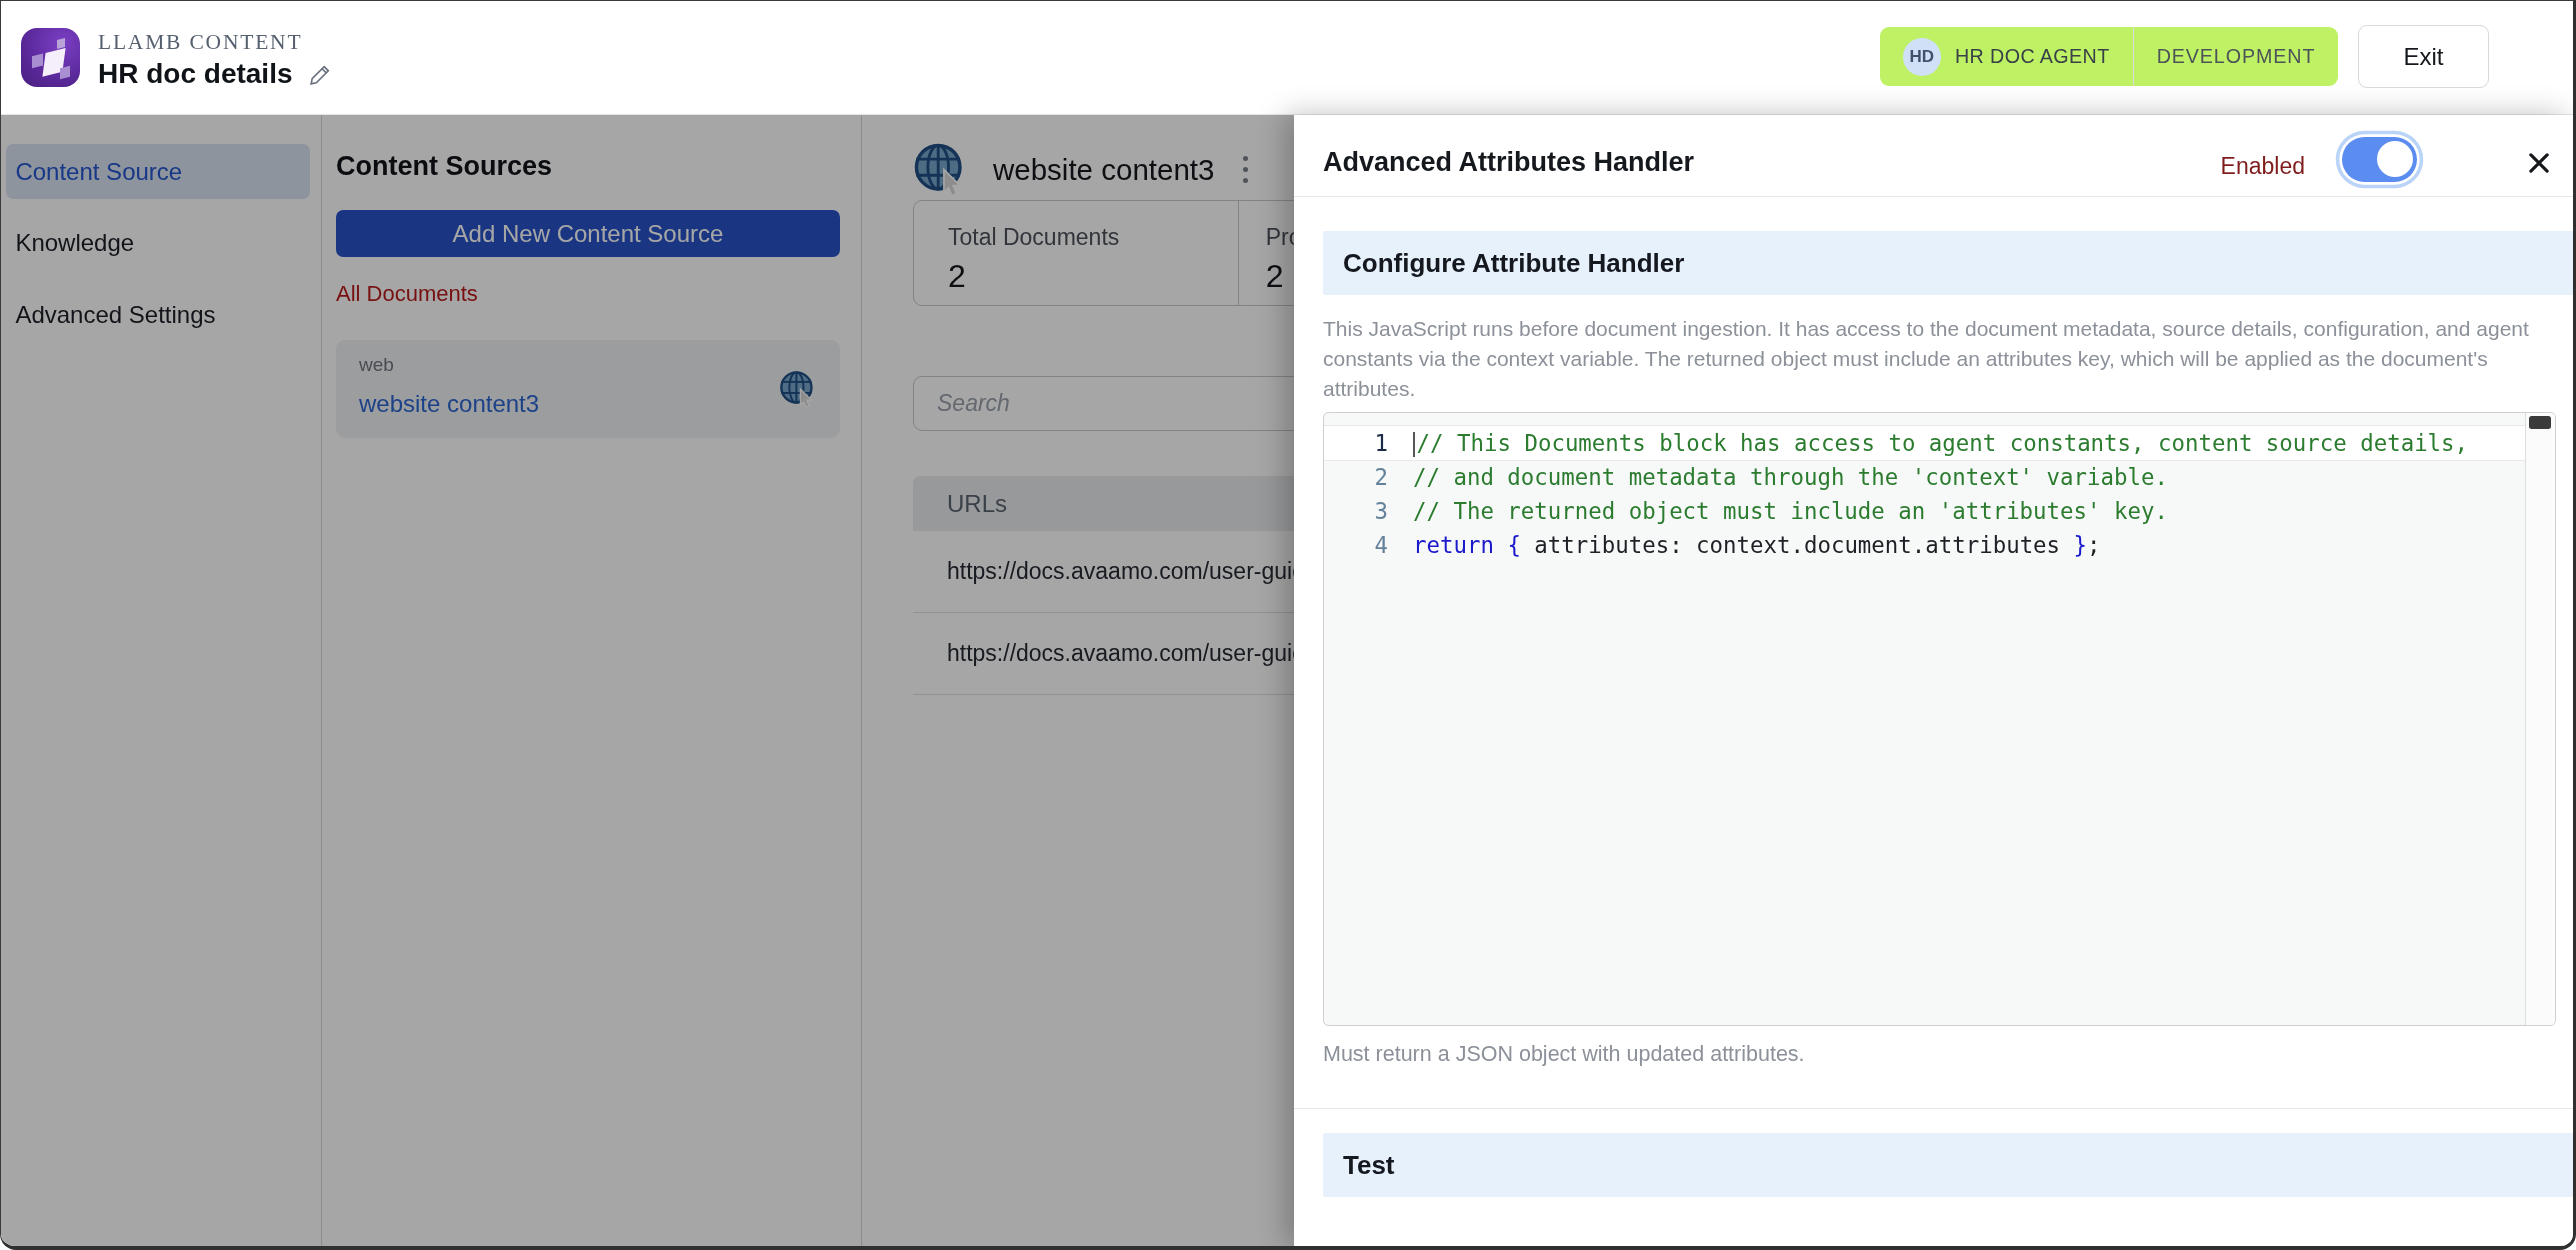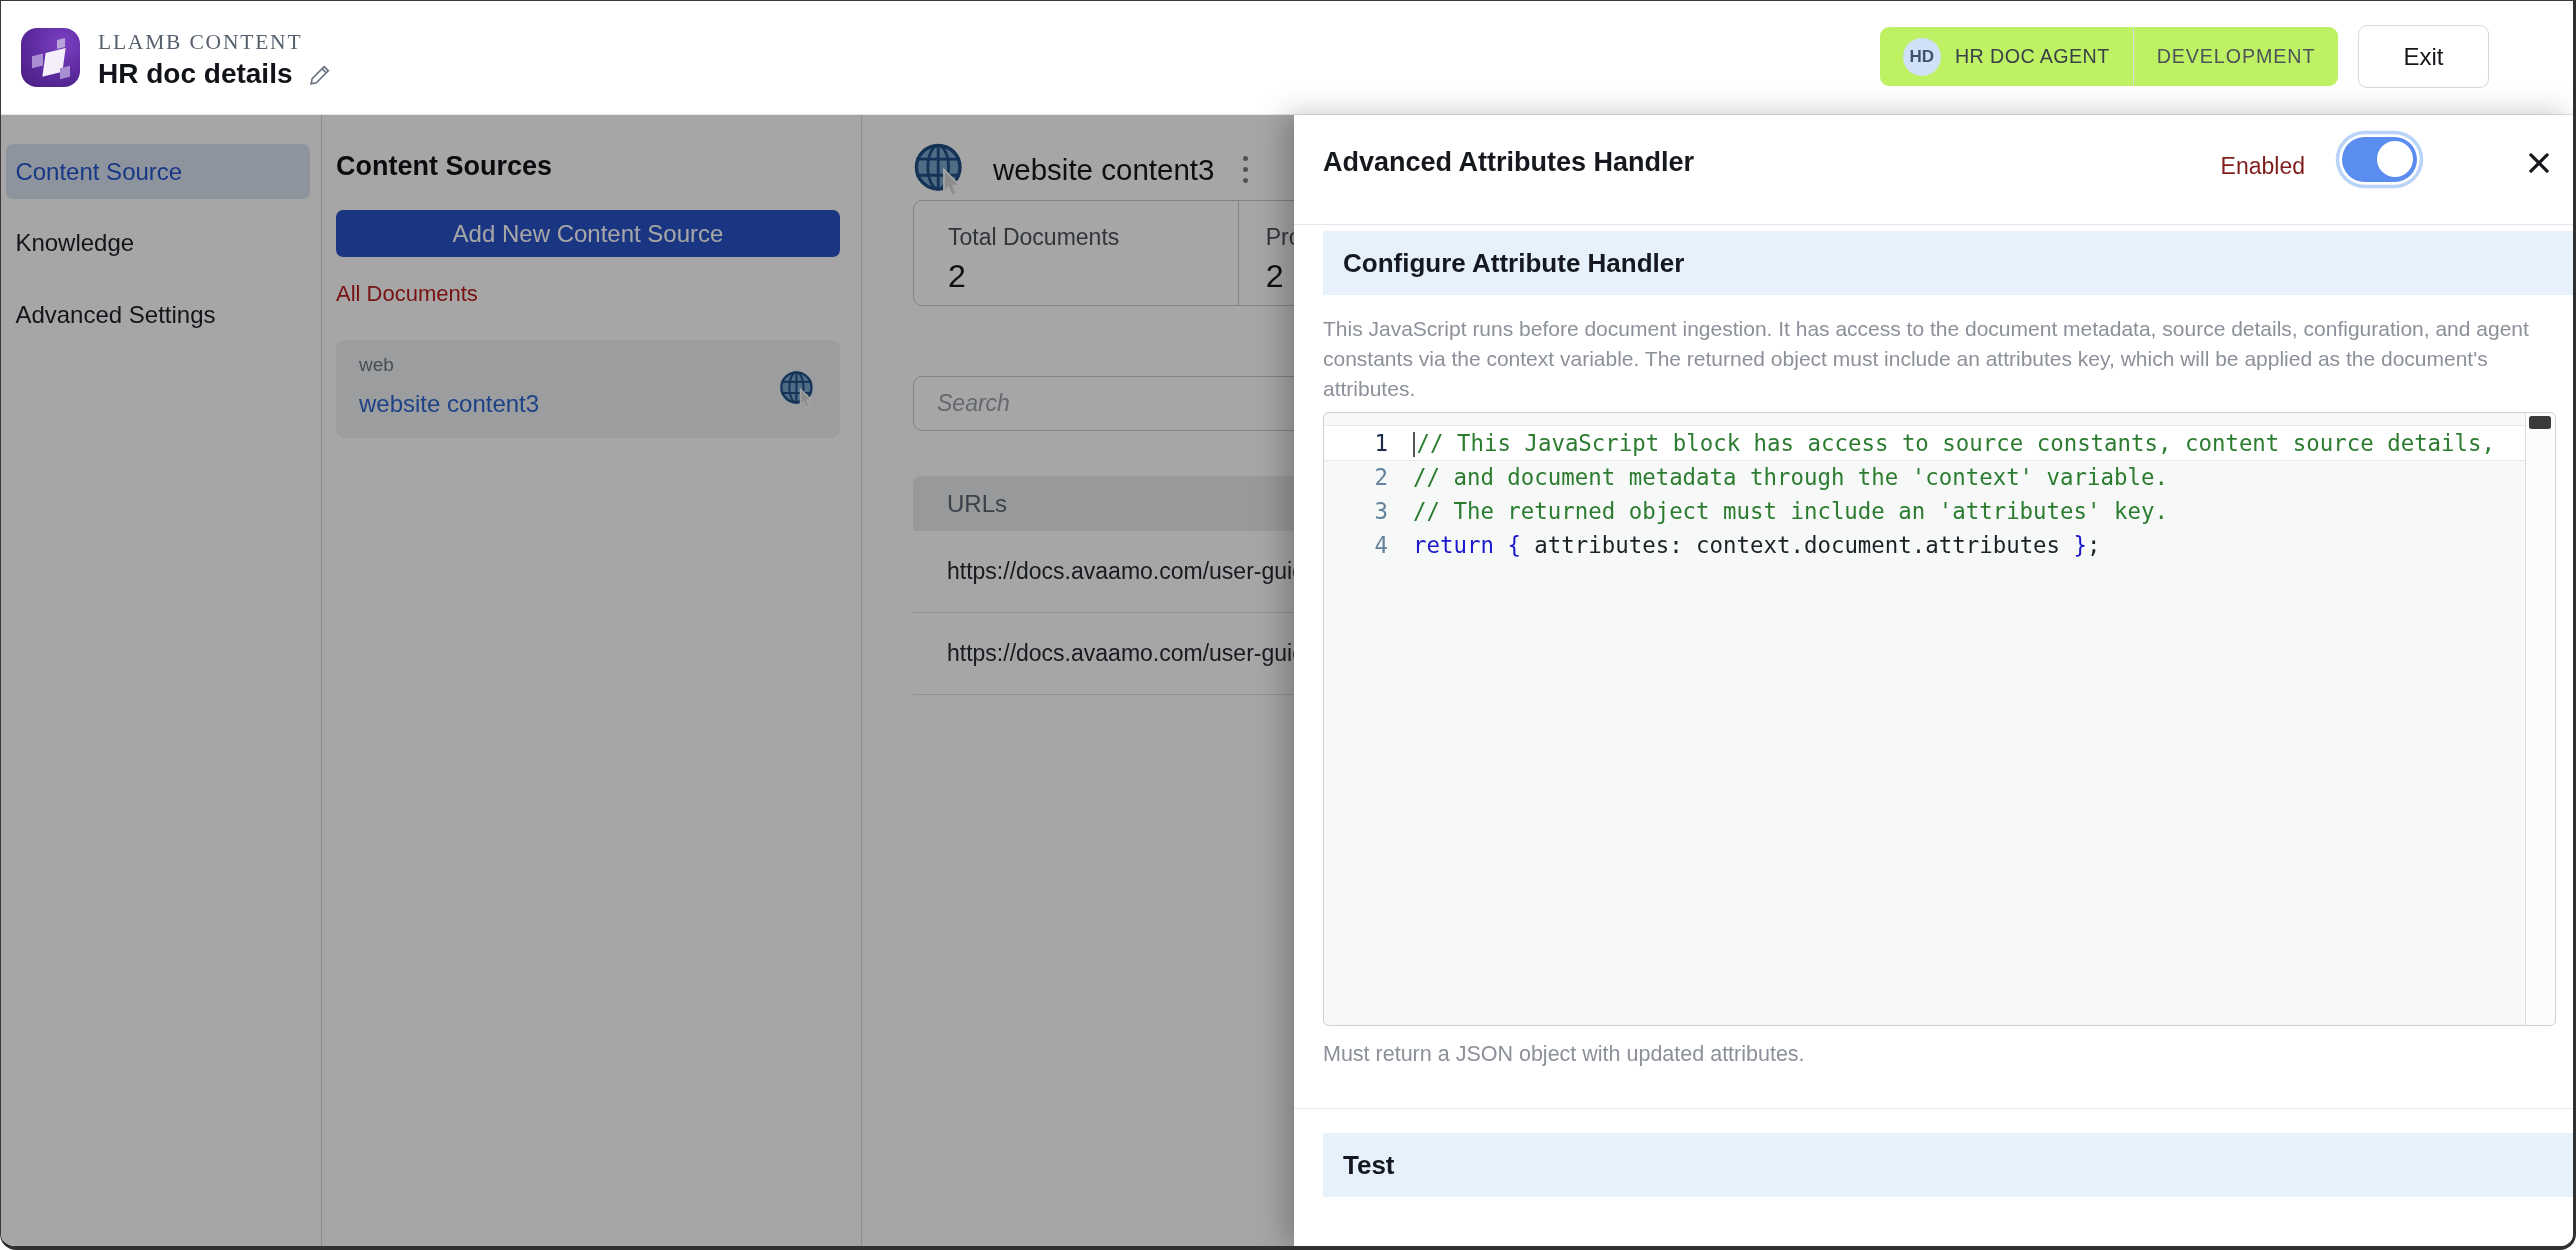--- a/index.html
+++ b/index.html
@@ -70,21 +70,21 @@
               font-size:24px; color:#5b6470; }
   .url-row { height:82px; display:flex; align-items:center; padding-left:34px; font-size:23px; color:#262b33;
              border-bottom:0.9px solid #dcdfe3; white-space:nowrap; overflow:hidden; cursor:pointer; }
 
   
   .overlay { position:absolute; left:0; top:114px; right:0; bottom:0; background:rgba(0,0,0,0.35); z-index:300; }
 
   
   .drawer { position:absolute; left:1293px; top:114px; right:0; bottom:0; background:#fff; z-index:400;
             box-shadow:-9px 0 27px rgba(0,0,0,0.25); }
-  .drawer-header { position:absolute; left:0; top:0; width:100%; height:110px; border-bottom:0.9px solid #e5e7ea;padding-left:45px; }
+  .drawer-header { position:absolute; left:0; top:0; width:100%; height:82px; border-bottom:0.9px solid #e5e7ea;padding-left:45px; }
   .drawer-title { position:absolute; left:29px; top:32px; font-size:27px; font-weight:600; color:#15181d; }
   .enabled-label { position:absolute; right:268px; top:38px; font-size:23px; color:#7f1d1d; }
   .toggle { position:absolute; right:156px; top:21.5px; width:75px; height:45px; border-radius:23px; background:#5b8cf0;
             box-shadow:0 0 0 2.7px #fff, 0 0 0 6.3px #b9d4f7; cursor:pointer; }
   .toggle .knob { position:absolute; right:4.5px; top:4.5px; width:36px; height:36px; border-radius:50%; background:#fff; }
   .close-x { position:absolute; right:16px; top:30px; width:36px; height:36px; cursor:pointer; }
 
   .section-bar { position:absolute; left:29px; width:1402px; height:64px; background:#e7f1fc; border-radius:2px;
                  display:flex; align-items:center; justify-content:space-between; padding:0 20px; cursor:pointer; }
   .section-bar .label { font-size:26px; font-weight:600; color:#15181f; }
@@ -236,21 +236,21 @@
         <path d="M15 25 L22 18 L29 25" stroke="#20242a" stroke-width="2.8" stroke-linecap="round" stroke-linejoin="round"></path>
       </svg>
     </div>
 
     <div class="desc-text">This JavaScript runs before document ingestion. It has access to the document metadata, source details, configuration, and agent constants via the context variable. The returned object must include an attributes key, which will be applied as the document's attributes.</div>
 
     <div class="editor">
       <div class="code-area">
           <div class="cm-line active">
             <div class="cm-gutter">1</div>
-            <div class="cm-text"><span class="caret"></span><span class="tok-comment">// This JavaScript block has access to source constants, content source details,</span></div>
+            <div class="cm-text"><span class="caret"></span><span class="tok-comment">// This Documents block has access to agent constants, content source details,</span></div>
           </div>
           <div class="cm-line">
             <div class="cm-gutter">2</div>
             <div class="cm-text"><span class="tok-comment">// and document metadata through the 'context' variable.</span></div>
           </div>
           <div class="cm-line">
             <div class="cm-gutter">3</div>
             <div class="cm-text"><span class="tok-comment">// The returned object must include an 'attributes' key.</span></div>
           </div>
           <div class="cm-line">

